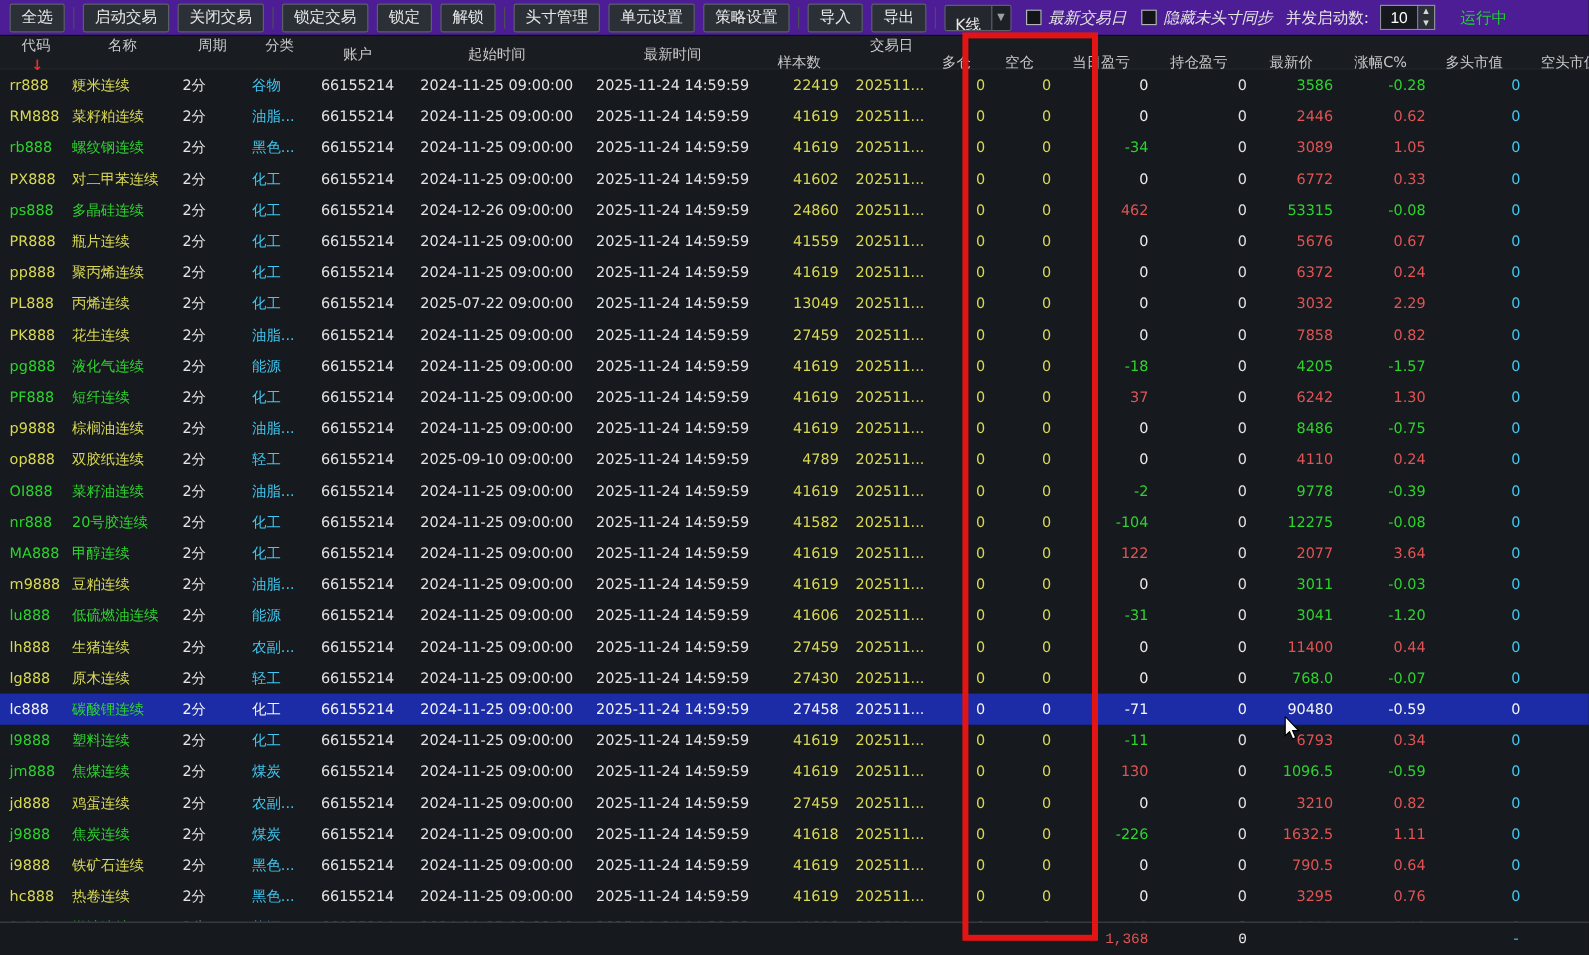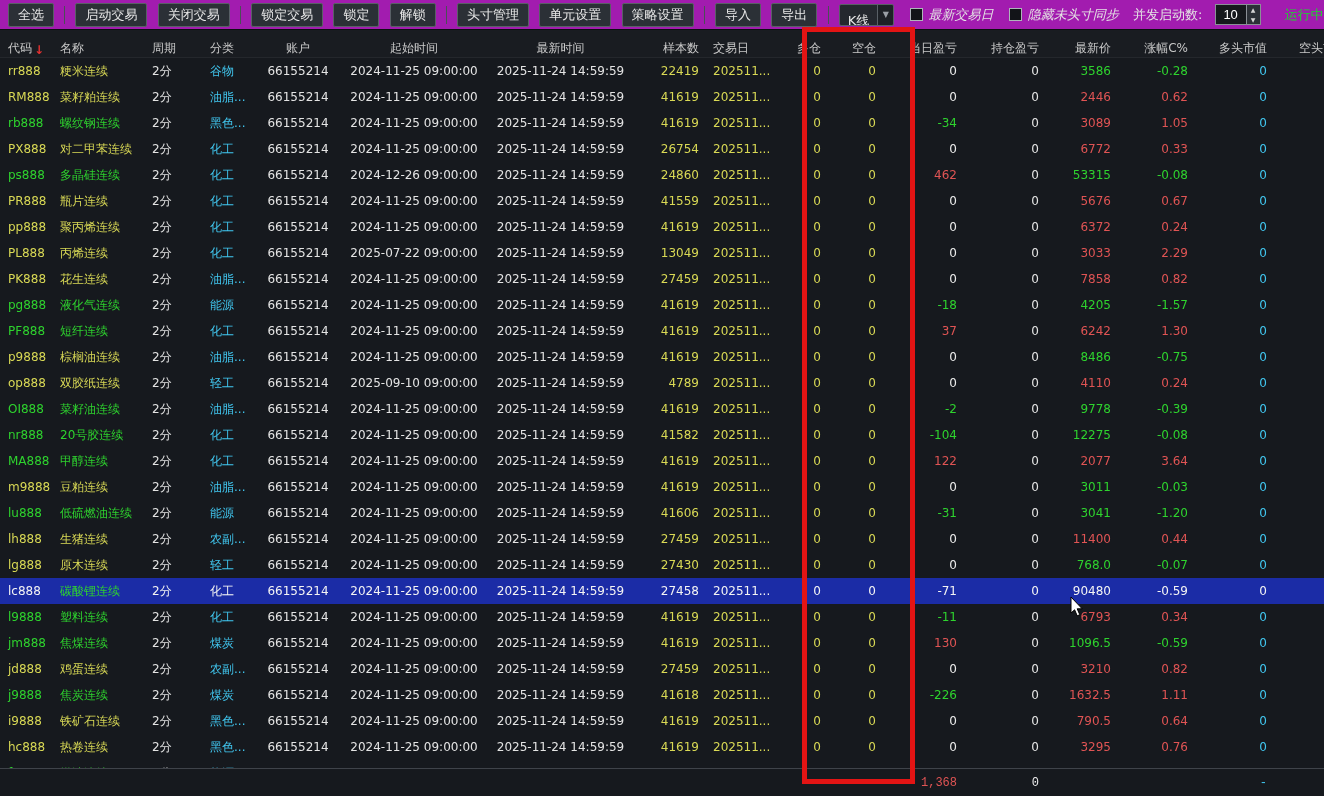--- a/index.html
+++ b/index.html
@@ -9,23 +9,23 @@
     font-family:"DejaVu Sans","Liberation Sans",sans-serif;
     -webkit-font-smoothing:antialiased;
   }
   :root{
     --yellow:#d9d955; --green:#2ed32e; --red:#e05454; --cyan:#41c7f0;
     --selbg:#1b2ca6;
   }
   
   .toolbar{
     position:absolute;left:0;top:0;width:1324px;height:30px;
-    background:#a21caf;border-bottom:1px solid #0c0e11;
+    background:#4c1d95;border-bottom:1px solid #0c0e11;
     display:flex;align-items:center;gap:7px;padding-left:8px;box-sizing:border-box;
-    z-index:10;white-space:nowrap;justify-content:space-between;
+    z-index:10;white-space:nowrap;
   }
   .tbtn{
     height:22px;line-height:20px;padding:0 9px;background:#2b3036;
     border:1px solid #596066;border-radius:2px;color:#e8e8e8;font-size:13px;
     display:inline-flex;align-items:center;cursor:default;
   }
   .vsep{width:1px;height:18px;background:#4a4f56;}
   .kline{display:flex;height:22px;border:1px solid #596066;border-radius:2px;overflow:hidden;box-sizing:border-box;}
   .kline .lbl{padding:16px 8px;display:flex;align-items:center;color:#e8e8e8;font-size:13px;background:#24282e;}
   .kline .dd{width:15px;background:#1d2126;color:#9aa0a6;font-size:8px;display:flex;align-items:center;justify-content:center;border-left:1px solid #596066;}
@@ -42,21 +42,21 @@
   .grid-row{
     display:grid;
     grid-template-columns:52px 92px 58px 54px 84px 148px 145px 68px 72px 50px 55px 81px 82px 72px 77px 79px 80px;
     width:1349px;
   }
   .thead{
     position:absolute;top:30px;left:0;height:28px;
     color:#c9c9c9;font-size:12px;background:#191c21;
     border-bottom:1px solid #24272c;box-sizing:border-box;z-index:5;
   }
-  .thead .cell{display:flex;align-items:flex-end;cursor:default;}
+  .thead .cell{display:flex;align-items:center;cursor:default;flex-direction:column;}
   .tbody{position:absolute;top:58px;left:0;height:710px;overflow:hidden;z-index:4;}
   .trow{height:26px;font-size:12px;}
   .trow .cell{display:flex;align-items:center;color:#e4e4e4;overflow:hidden;white-space:nowrap;}
   .al{justify-content:flex-start;padding-left:8px;}
   .al2{justify-content:flex-start;padding-left:12px;}
   .ac{justify-content:center;}
   .ar{justify-content:flex-end;padding-right:2px;}
   .yellow{color:var(--yellow) !important;}
   .green{color:var(--green) !important;}
   .red{color:var(--red) !important;}
@@ -235,21 +235,21 @@
       <div class="cell ar"></div>
     </div>
     <div class="grid-row trow">
       <div class="cell al yellow">PX888</div>
       <div class="cell al yellow">对二甲苯连续</div>
       <div class="cell al">2分</div>
       <div class="cell al cyan">化工</div>
       <div class="cell ac">66155214</div>
       <div class="cell ac">2024-11-25 09:00:00</div>
       <div class="cell ac">2025-11-24 14:59:59</div>
-      <div class="cell ar yellow">26754</div>
+      <div class="cell ar yellow">41602</div>
       <div class="cell al2 yellow">202511...</div>
       <div class="cell ar yellow">0</div>
       <div class="cell ar yellow">0</div>
       <div class="cell ar whitec">0</div>
       <div class="cell ar">0</div>
       <div class="cell ar red">6772</div>
       <div class="cell ar red">0.33</div>
       <div class="cell ar cyan">0</div>
       <div class="cell ar"></div>
     </div>
@@ -317,21 +317,21 @@
       <div class="cell al cyan">化工</div>
       <div class="cell ac">66155214</div>
       <div class="cell ac">2025-07-22 09:00:00</div>
       <div class="cell ac">2025-11-24 14:59:59</div>
       <div class="cell ar yellow">13049</div>
       <div class="cell al2 yellow">202511...</div>
       <div class="cell ar yellow">0</div>
       <div class="cell ar yellow">0</div>
       <div class="cell ar whitec">0</div>
       <div class="cell ar">0</div>
-      <div class="cell ar red">3033</div>
+      <div class="cell ar red">3032</div>
       <div class="cell ar red">2.29</div>
       <div class="cell ar cyan">0</div>
       <div class="cell ar"></div>
     </div>
     <div class="grid-row trow">
       <div class="cell al yellow">PK888</div>
       <div class="cell al yellow">花生连续</div>
       <div class="cell al">2分</div>
       <div class="cell al cyan">油脂...</div>
       <div class="cell ac">66155214</div>

